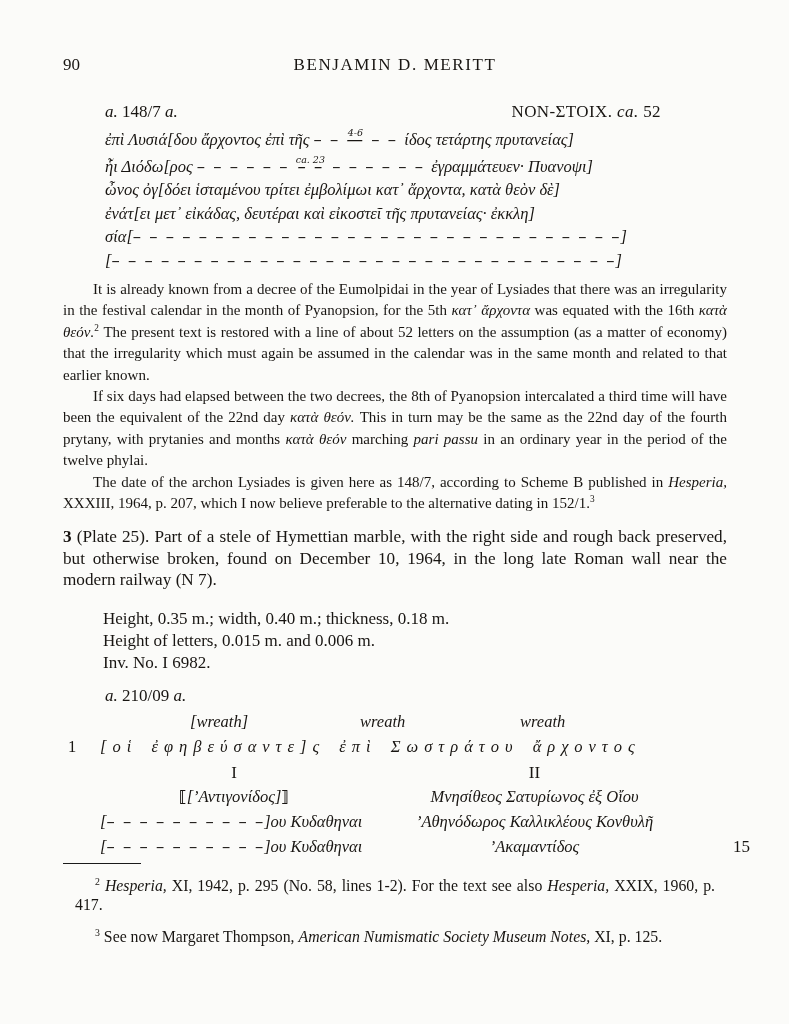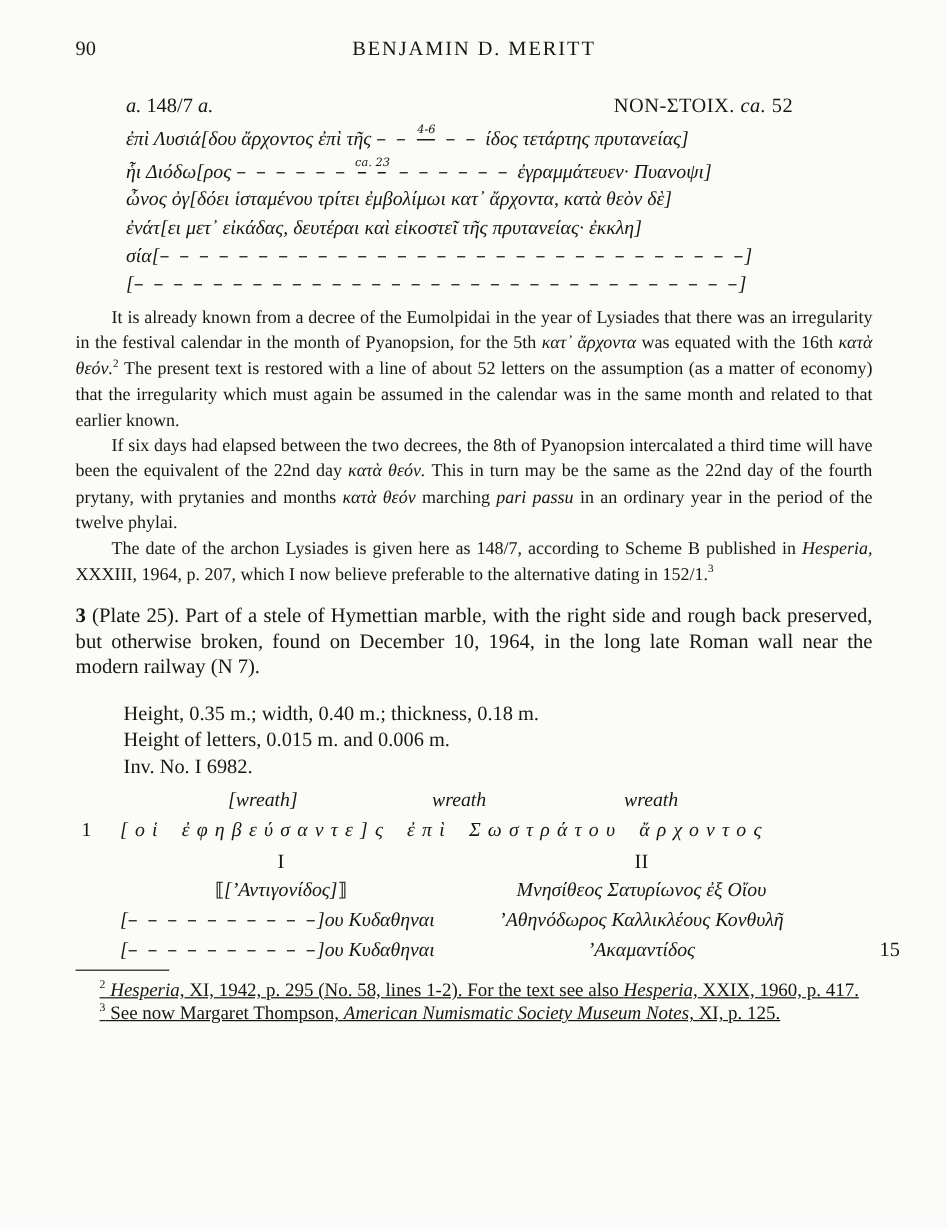--- a/index.html
+++ b/index.html
@@ -3,21 +3,21 @@
 <meta charset="utf-8">
 <style>
   html,body{margin:0;padding:0;}
   body{
     width:789px;height:1024px;overflow:hidden;
     background:#fbfbf9;color:#181512;
     font-family:"Liberation Serif",serif;
     -webkit-font-smoothing:antialiased;
   }
   .page{position:relative;box-sizing:border-box;width:789px;height:1024px;
-    padding:31px 62px 40px 63px;}
+    padding:55px 62px 40px 63px;}
   
   .pagehead{display:grid;grid-template-columns:1fr auto 1fr;align-items:baseline;
     font-size:17px;line-height:20px;}
   .pagehead .num{justify-self:start;}
   .pagehead .title{justify-self:center;letter-spacing:1.6px;}
   
   .dateline{display:flex;justify-content:space-between;align-items:center;
     margin:26px 66px 0 42px;font-size:17px;line-height:21px;}
   .stoich{letter-spacing:.4px;}
   
@@ -52,21 +52,21 @@
   .col1{width:268px;}
   .col2{width:305px;margin-left:14px;text-align:center;}
   .colhead{text-align:center;font-size:17px;font-style:normal;line-height:22px;}
   .c1r1{text-align:center;}
   .mln{position:absolute;right:-63px;bottom:0;width:62px;text-align:left;
     font-size:17px;font-style:normal;padding-right:0;}
   .mln-inner{padding-left:5px;margin-top:46px;}
   
   .fnrule{width:78px;border-top:1.6px solid #1a1a1a;margin-top:4px;}
   .footnotes{margin-top:7px;font-size:15.8px;line-height:19.6px;text-align:justify;}
-  .fn{text-indent:20px;margin:0;text-decoration:underline;}
+  .fn{text-indent:20px;margin:12px;}
 </style>
 </head>
 <body>
 
 <div class="page">
 
   <div class="pagehead">
     <span class="num">90</span>
     <span class="title">BENJAMIN D. MERITT</span>
     <span></span>
@@ -91,20 +91,21 @@
   <p class="para"><span>The date of the archon Lysiades is given here as 148/7, according to Scheme B published in </span><span class="i">Hesperia,</span><span> XXXIII, 1964, p. 207, which I now believe preferable to the alternative dating in 152/1.</span><span class="sup">3</span></p>
 
   <p class="lead"><span class="b">3</span><span> (Plate 25). Part of a stele of Hymettian marble, with the right side and rough back preserved, but otherwise broken, found on December 10, 1964, in the long late Roman wall near the modern railway (N 7).</span></p>
 
   <div class="meas">
     <div>Height, 0.35 m.; width, 0.40 m.; thickness, 0.18 m.</div>
     <div>Height of letters, 0.015 m. and 0.006 m.</div>
     <div>Inv. No. I 6982.</div>
   </div>
 
+  <div class="date2"><span class="i">a.</span><span> 210/09 </span><span class="i">a.</span></div>
 
   <div class="wreaths">
     <span class="w1 i">[wreath]</span>
     <span class="w2 i">wreath</span>
     <span class="w3 i">wreath</span>
   </div>
 
   <div class="eline">
     <span class="no">1</span>
     <span class="txt g">[οἱ ἐφηβεύσαντε]ς ἐπὶ Σωστράτου ἄρχοντος</span>

